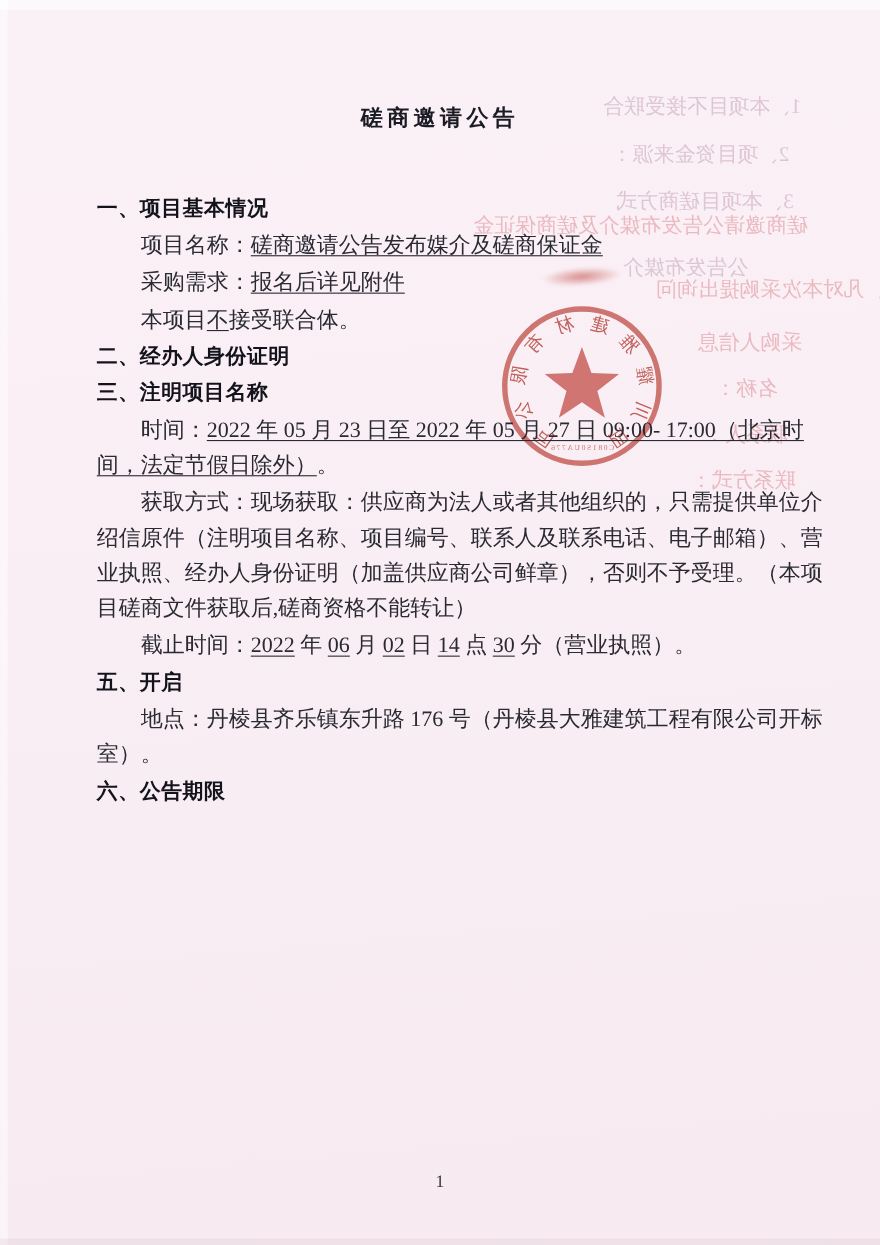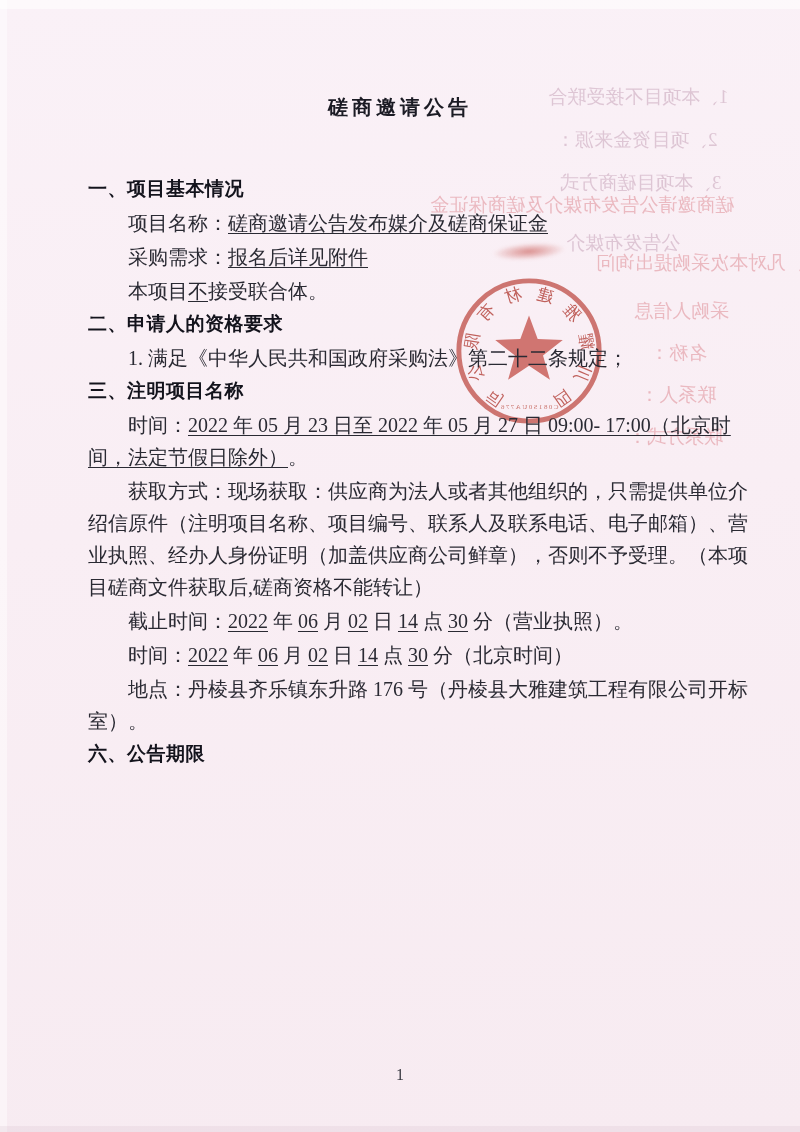--- a/index.html
+++ b/index.html
@@ -94,26 +94,25 @@
     </svg>
   </div>
 
   <div class="doc-title">磋商邀请公告</div>
 
   <div class="content" id="doc-body">
       <div class="sec-heading">一、项目基本情况</div>
       <p class="para"><span>项目名称：</span><span class="u">磋商邀请公告发布媒介及磋商保证金</span></p>
       <p class="para"><span>采购需求：</span><span class="u">报名后详见附件</span></p>
       <p class="para"><span>本项目</span><span class="u">不</span><span>接受联合体。</span></p>
-      <div class="sec-heading">二、申请人的资格要求</div>
-      <p class="para"><span>1. 满足《中华人民共和国政府采购法》第二十二条规定；</span></p>
+      <div class="sec-heading">二、经办人身份证明</div>
       <div class="sec-heading">三、注明项目名称</div>
       <p class="para"><span>时间：</span><span class="u">2022 年 05 月 23 日至 2022 年 05 月 27 日 09:00- 17:00（北京时间，法定节假日除外）</span><span>。</span></p>
       <p class="para"><span>获取方式：现场获取：供应商为法人或者其他组织的，只需提供单位介绍信原件（注明项目名称、项目编号、联系人及联系电话、电子邮箱）、营业执照、经办人身份证明（加盖供应商公司鲜章），否则不予受理。（本项目磋商文件获取后,磋商资格不能转让）</span></p>
       <p class="para"><span>截止时间：</span><span class="u">2022</span><span> 年 </span><span class="u">06</span><span> 月 </span><span class="u">02</span><span> 日 </span><span class="u">14</span><span> 点 </span><span class="u">30</span><span> 分（营业执照）。</span></p>
-      <p class="para"><span>时间：</span><span class="u">2022</span><span> 年 </span><span class="u">06</span><span> 月 </span><span class="u">02</span><span> 日 </span><span class="u">14</span><span> 点 </span><span class="u">30</span><span> 分（北京时间）</span></p>
+      <div class="sec-heading">五、开启</div>
       <p class="para"><span>地点：丹棱县齐乐镇东升路 176 号（丹棱县大雅建筑工程有限公司开标室）。</span></p>
       <div class="sec-heading">六、公告期限</div>
     </div>
 
   <div class="page-number">1</div>
 
 </div>
 
 </body></html>

